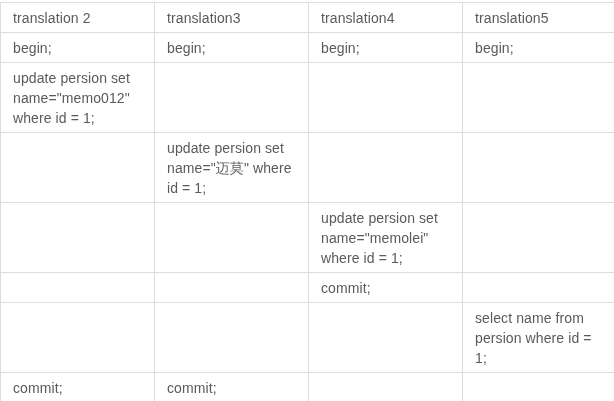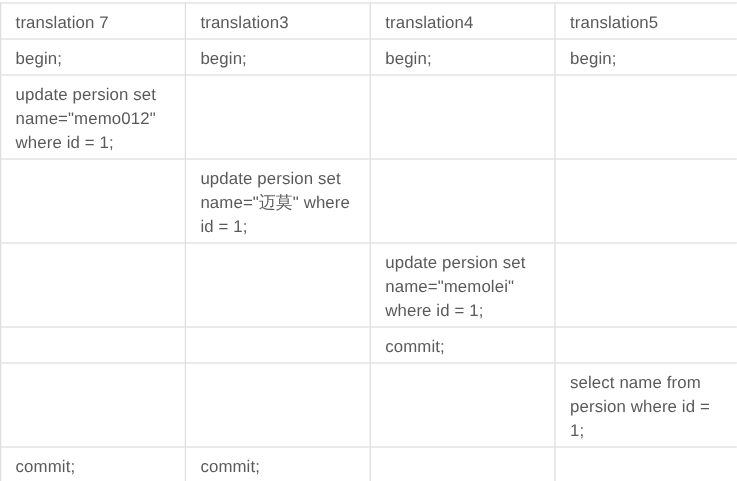--- a/index.html
+++ b/index.html
@@ -48,21 +48,21 @@
 
 <table>
   <colgroup>
       <col>
       <col>
       <col>
       <col>
     </colgroup>
   <thead>
     <tr>
-      <th>translation 7</th>
+      <th>translation 2</th>
       <th>translation3</th>
       <th>translation4</th>
       <th>translation5</th>
     </tr>
   </thead>
   <tbody>
     <tr>
       <td>begin;</td>
       <td>begin;</td>
       <td>begin;</td>

